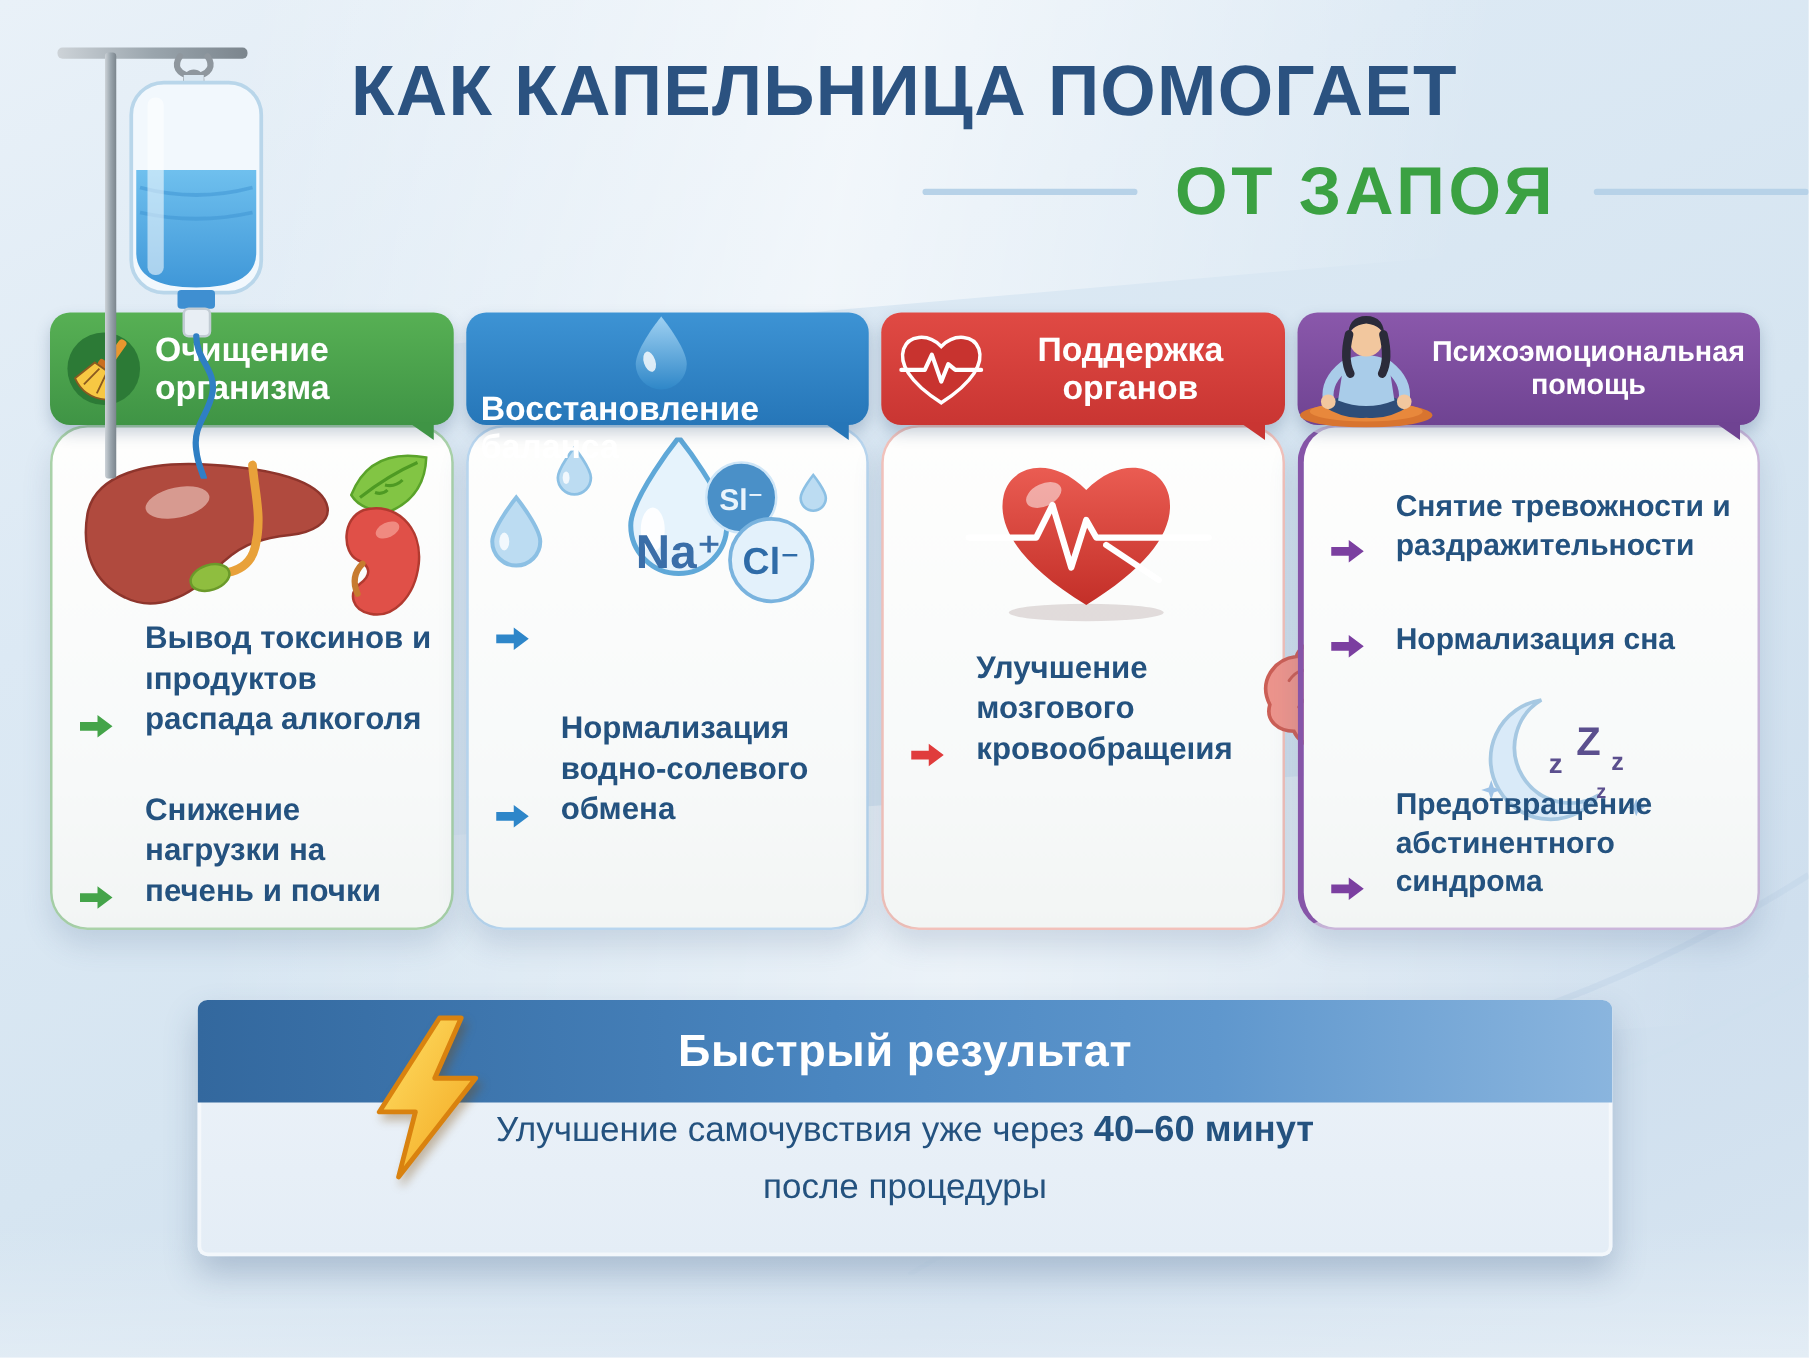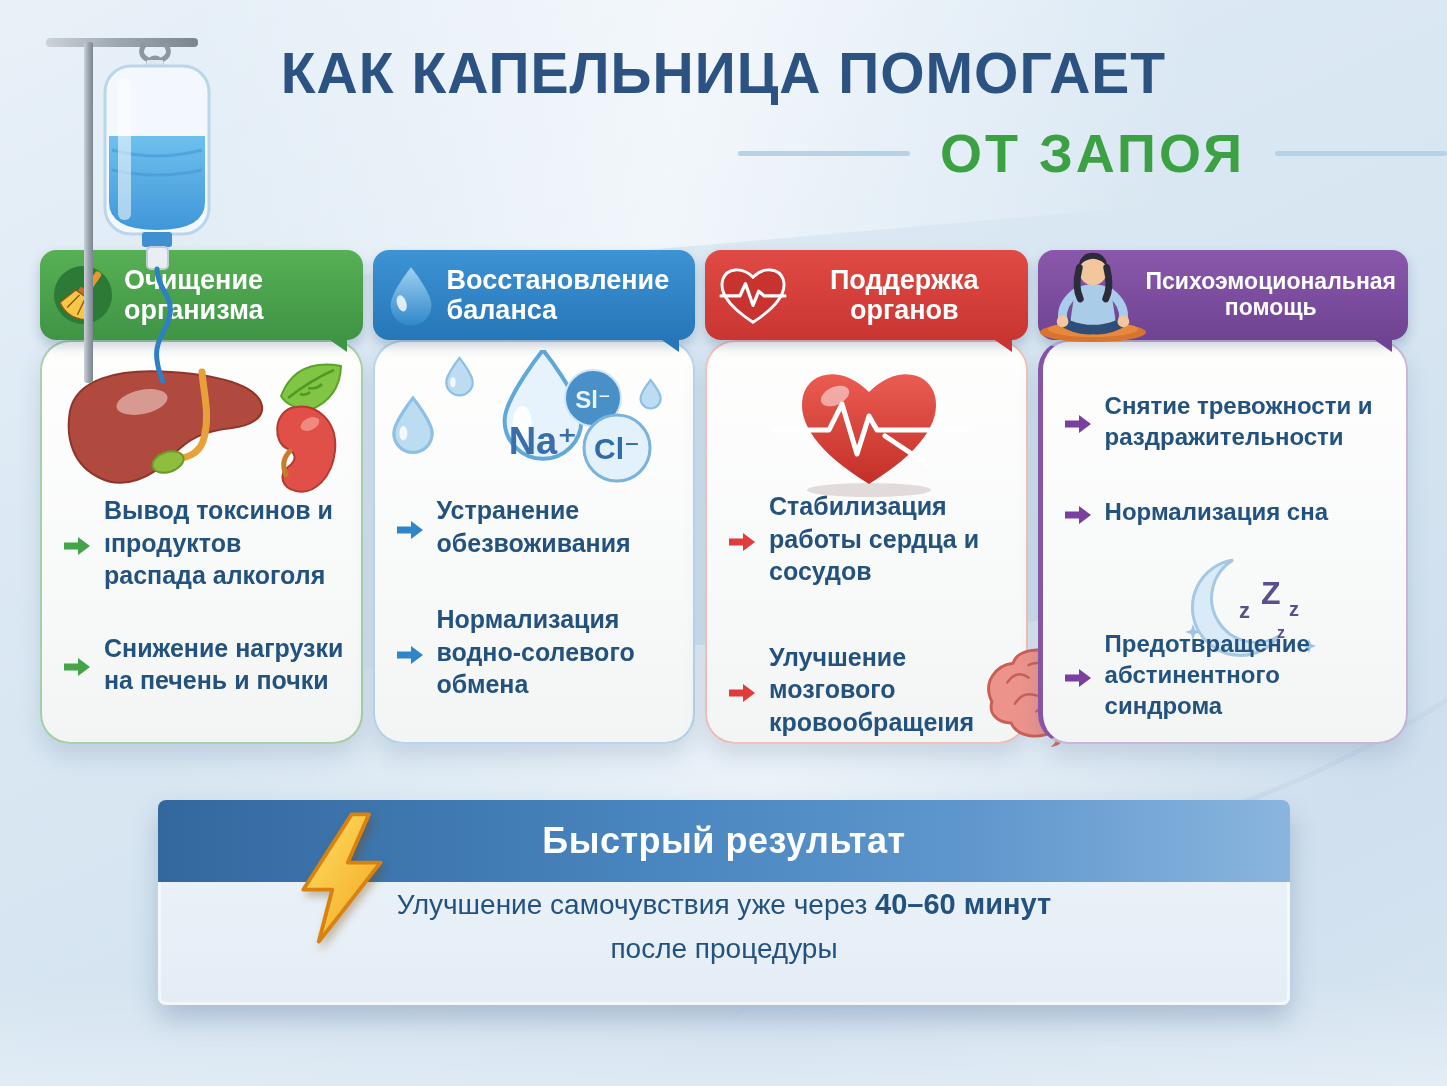--- a/index.html
+++ b/index.html
@@ -31,21 +31,21 @@
     grid-template-columns:repeat(4,1fr);gap:10px;}
   .column{position:relative;}
   .col-header{position:relative;height:90px;border-radius:16px;display:flex;align-items:center;
     padding:0 12px;color:#fff;font-weight:700;font-size:27px;line-height:1.12;
     box-shadow:0 6px 12px rgba(40,70,110,.25);z-index:2;}
   .col-header .htext{flex:1;}
   .col-header::after{content:"";position:absolute;right:16px;bottom:-12px;
     border-left:20px solid transparent;border-top:14px solid #000;}
   .c1 .col-header{background:linear-gradient(180deg,#57b054,#3f9445);}
   .c1 .col-header::after{border-top-color:#3f9445;}
-  .c2 .col-header{background:linear-gradient(180deg,#3d93d4,#2676b8);}
+  .c2 .col-header{background:linear-gradient(180deg,#3d93d4,#2676b8);flex-direction:column;}
   .c2 .col-header::after{border-top-color:#2676b8;}
   .c3 .col-header{background:linear-gradient(180deg,#e04a44,#c93532);}
   .c3 .col-header::after{border-top-color:#c93532;}
   .c3 .htext{text-align:center;padding-right:6px;}
   .c4 .col-header{background:linear-gradient(180deg,#8a58ab,#6f4392);padding-left:108px;}
   .c4 .col-header::after{border-top-color:#6f4392;}
   .c4 .htext{text-align:center;font-size:23px;}
   .hicon{flex:0 0 auto;margin-right:10px;display:flex;align-items:center;}
   .person-wrap{position:absolute;left:-4px;bottom:-8px;width:118px;height:104px;}
 
@@ -60,21 +60,21 @@
   .illo{position:absolute;}
   .liver-illo{top:14px;left:14px;width:302px;height:150px;}
   .drops-illo{top:8px;left:8px;width:312px;height:152px;}
   .heart-illo{top:6px;left:62px;width:205px;height:150px;}
 
   .bullets{list-style:none;margin:0;padding:0;position:absolute;left:20px;right:12px;}
   .c1 .bullets{top:152px;}
   .c2 .bullets{top:152px;}
   .c3 .bullets{top:148px;}
   .c4 .bullets{top:48px;}
-  .bullet{display:flex;gap:12px;align-items:center;}
+  .bullet{display:flex;gap:24px;align-items:flex-end;}
   .bullet + .bullet{margin-top:0;}
   .bullet .btext{font-size:25px;font-weight:700;color:#24527f;line-height:1.3;}
   .c4 .bullet .btext{font-size:24px;}
   .arrow{flex:0 0 auto;margin-top:6px;}
   .c1 .arrow path{fill:#44a449;}
   .c2 .arrow path{fill:#2e86c9;}
   .c3 .arrow path{fill:#e03c3c;}
   .c4 .arrow path{fill:#7b3fa0;}
   .mb-lg{margin-bottom:44px;}
   .mb-md{margin-bottom:40px;}
@@ -230,21 +230,20 @@
           <text x="210" y="58" text-anchor="middle" font-size="24" font-weight="bold" fill="#eaf4fc">Sl⁻</text>
           <text x="160" y="104" text-anchor="middle" font-size="38" font-weight="bold" fill="#3a6ea8">Na⁺</text>
           <circle cx="234" cy="98" r="33" fill="#e3f1fb" stroke="#79b3de" stroke-width="3"></circle>
           <text x="234" y="109" text-anchor="middle" font-size="30" font-weight="bold" fill="#2f6ca8">Cl⁻</text>
         </svg>
         <ul class="bullets">
           <li class="bullet mb-lg">
             <svg class="arrow" viewBox="0 0 30 22" width="30" height="22">
                 <path d="M2 7.5 H16 V2 L28 11 L16 20 V14.5 H2 Z"></path>
               </svg>
-            <span class="btext">Устранение обезвоживания</span>
           </li>
           <li class="bullet">
             <svg class="arrow" viewBox="0 0 30 22" width="30" height="22">
                 <path d="M2 7.5 H16 V2 L28 11 L16 20 V14.5 H2 Z"></path>
               </svg>
             <span class="btext">Нормализация водно-солевого обмена</span>
           </li>
         </ul>
       </div>
     </section>
@@ -267,26 +266,20 @@
                 <stop offset="1" stop-color="#c32f28"></stop>
               </linearGradient>
             </defs>
           <ellipse cx="100" cy="142" rx="62" ry="7" fill="rgba(110,80,80,.18)"></ellipse>
           <path d="M100 136 C48 104 28 74 34 48 C40 24 72 16 100 44 C128 16 160 24 166 48 C172 74 152 104 100 136 Z" fill="url(#hg)"></path>
           <ellipse cx="66" cy="48" rx="15" ry="9" fill="rgba(255,255,255,.5)" transform="rotate(-25 66 48)"></ellipse>
           <polyline points="6,82 60,82 73,56 88,106 100,68 108,82 198,82" stroke="#fff" stroke-width="5" fill="none" stroke-linejoin="round" stroke-linecap="round"></polyline>
           <line x1="116" y1="88" x2="158" y2="116" stroke="#fff" stroke-width="5" stroke-linecap="round"></line>
         </svg>
         <ul class="bullets">
-          <li class="bullet mb-md">
-            <svg class="arrow" viewBox="0 0 30 22" width="30" height="22">
-                <path d="M2 7.5 H16 V2 L28 11 L16 20 V14.5 H2 Z"></path>
-              </svg>
-            <span class="btext">Стабилизация работы сердца и сосудов</span>
-          </li>
           <li class="bullet brain-row">
             <svg class="arrow" viewBox="0 0 30 22" width="30" height="22">
                 <path d="M2 7.5 H16 V2 L28 11 L16 20 V14.5 H2 Z"></path>
               </svg>
             <span class="btext">Улучшение мозгового кровообращеıия</span>
             <span class="brain-wrap">
               <svg viewBox="0 0 130 110" width="126" height="106">
                 <path d="M14 62 C4 42 18 24 36 22 C40 8 66 4 78 14 C96 6 116 16 118 34 C130 44 128 64 114 72 C112 88 94 98 78 92 C62 102 40 98 34 84 C22 84 10 76 14 62 Z" fill="#ec948c" stroke="#cb5f56" stroke-width="3"></path>
                 <path d="M30 42 q10 -14 22 -5 M52 24 q12 -6 20 4 M80 20 q12 0 16 12 M38 64 q8 -14 24 -8 M70 48 q14 -8 24 4 M60 72 q12 -10 26 -2" stroke="#cb5f56" stroke-width="2.5" fill="none" stroke-linecap="round"></path>
                 <path d="M80 92 q3 12 -5 17 q13 -1 15 -14 Z" fill="#d86a5f"></path>

